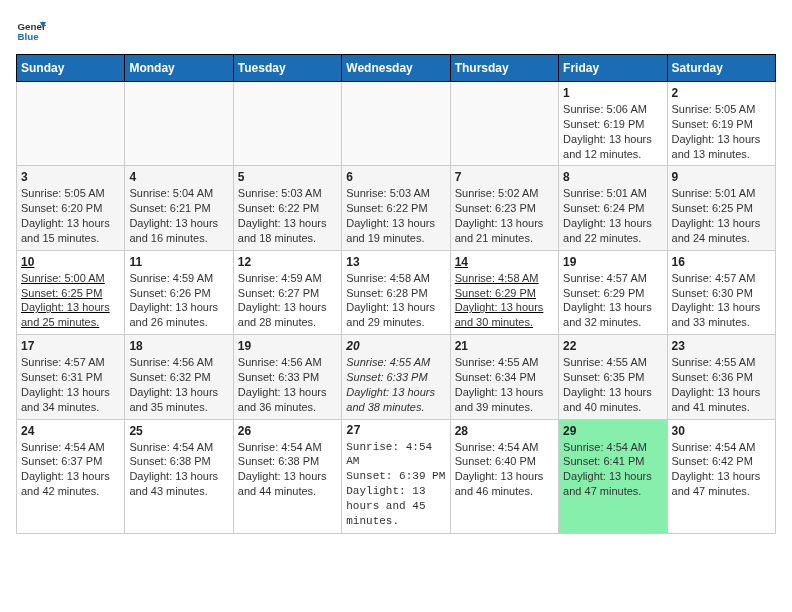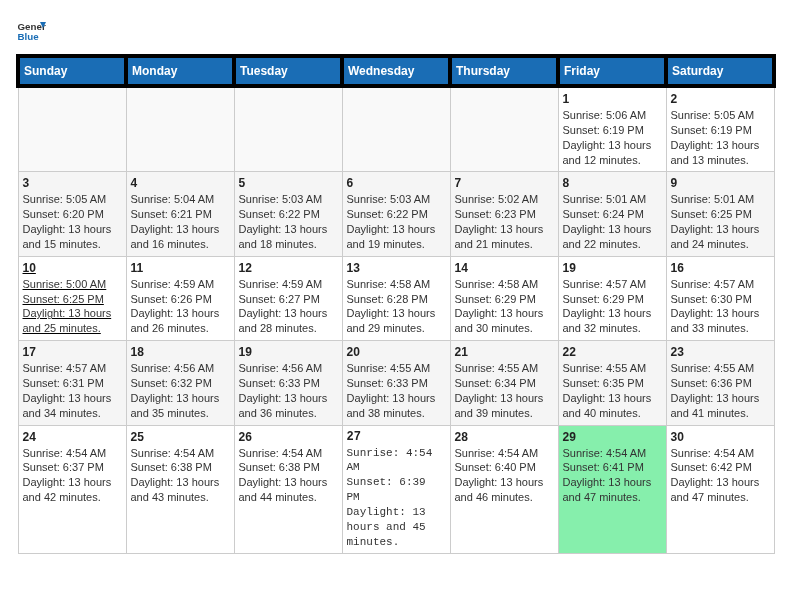--- a/index.html
+++ b/index.html
@@ -44,21 +44,21 @@
       border-collapse: collapse;
       font-size: 11px;
     }
     .calendar th {
       background: #1a6db5;
       color: #fff;
       padding: 6px 4px;
       text-align: left;
       font-size: 12px;
       font-weight: bold;
-      border: 4px solid #000000;
+      border: 1px solid #000000;
     }
     .calendar td {
       border: 1px solid #ccc;
       vertical-align: top;
       padding: 4px;
       width: calc(100% / 7);
       min-height: 80px;
       background: #fff;
     }
     .calendar td.empty {
@@ -176,21 +176,21 @@
           <div class="day-info">Sunrise: 4:59 AM<br>Sunset: 6:26 PM<br>Daylight: 13 hours and 26 minutes.</div>
         </td>
         <td style="background: rgb(255, 255, 255); margin-left: 24px;">
           <div class="day-number">12</div>
           <div class="day-info">Sunrise: 4:59 AM<br>Sunset: 6:27 PM<br>Daylight: 13 hours and 28 minutes.</div>
         </td>
         <td style="background: rgb(255, 255, 255);">
           <div class="day-number">13</div>
           <div class="day-info">Sunrise: 4:58 AM<br>Sunset: 6:28 PM<br>Daylight: 13 hours and 29 minutes.</div>
         </td>
-        <td style="background: rgb(255, 255, 255);">
+        <td style="background: rgb(255, 255, 255); text-decoration: underline;">
           <div class="day-number">14</div>
           <div class="day-info">Sunrise: 4:58 AM<br>Sunset: 6:29 PM<br>Daylight: 13 hours and 30 minutes.</div>
         </td>
         <td style="background: rgb(255, 255, 255);">
           <div class="day-number">19</div>
           <div class="day-info">Sunrise: 4:57 AM<br>Sunset: 6:29 PM<br>Daylight: 13 hours and 32 minutes.</div>
         </td>
         <td style="background: rgb(255, 255, 255);">
           <div class="day-number">16</div>
           <div class="day-info">Sunrise: 4:57 AM<br>Sunset: 6:30 PM<br>Daylight: 13 hours and 33 minutes.</div>
@@ -202,21 +202,21 @@
           <div class="day-info">Sunrise: 4:57 AM<br>Sunset: 6:31 PM<br>Daylight: 13 hours and 34 minutes.</div>
         </td>
         <td style="background: rgb(245, 245, 245);">
           <div class="day-number">18</div>
           <div class="day-info">Sunrise: 4:56 AM<br>Sunset: 6:32 PM<br>Daylight: 13 hours and 35 minutes.</div>
         </td>
         <td style="background: rgb(245, 245, 245);">
           <div class="day-number">19</div>
           <div class="day-info">Sunrise: 4:56 AM<br>Sunset: 6:33 PM<br>Daylight: 13 hours and 36 minutes.</div>
         </td>
-        <td style="background: rgb(245, 245, 245);">
+        <td style="background: rgb(245, 245, 245); font-style: italic;">
           <div class="day-number">20</div>
           <div class="day-info">Sunrise: 4:55 AM<br>Sunset: 6:33 PM<br>Daylight: 13 hours and 38 minutes.</div>
         </td>
         <td style="background: rgb(245, 245, 245);">
           <div class="day-number">21</div>
           <div class="day-info">Sunrise: 4:55 AM<br>Sunset: 6:34 PM<br>Daylight: 13 hours and 39 minutes.</div>
         </td>
         <td style="background: rgb(245, 245, 245);">
           <div class="day-number">22</div>
           <div class="day-info">Sunrise: 4:55 AM<br>Sunset: 6:35 PM<br>Daylight: 13 hours and 40 minutes.</div>

